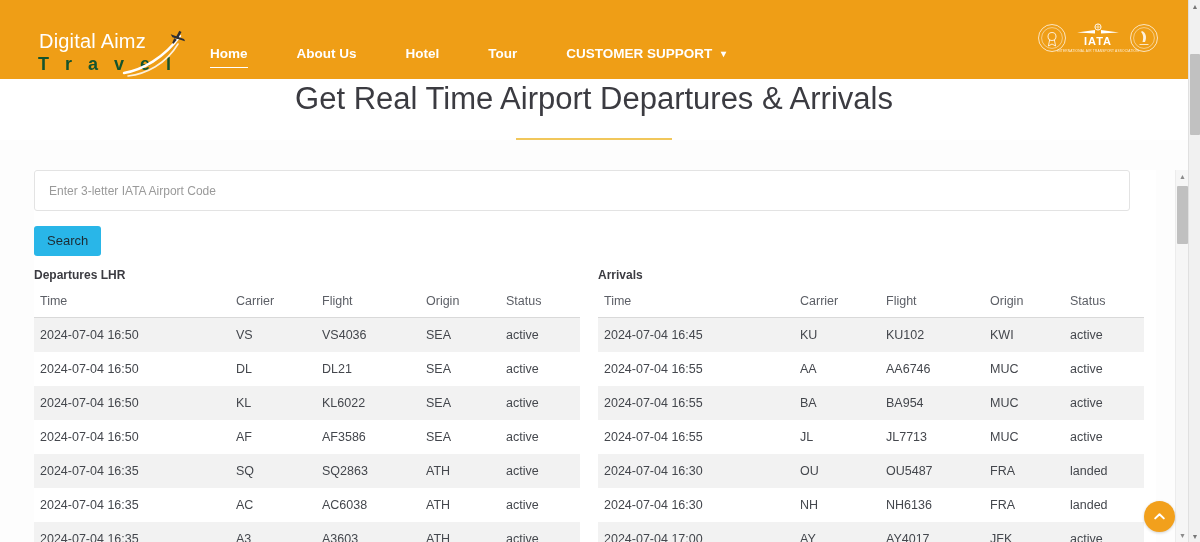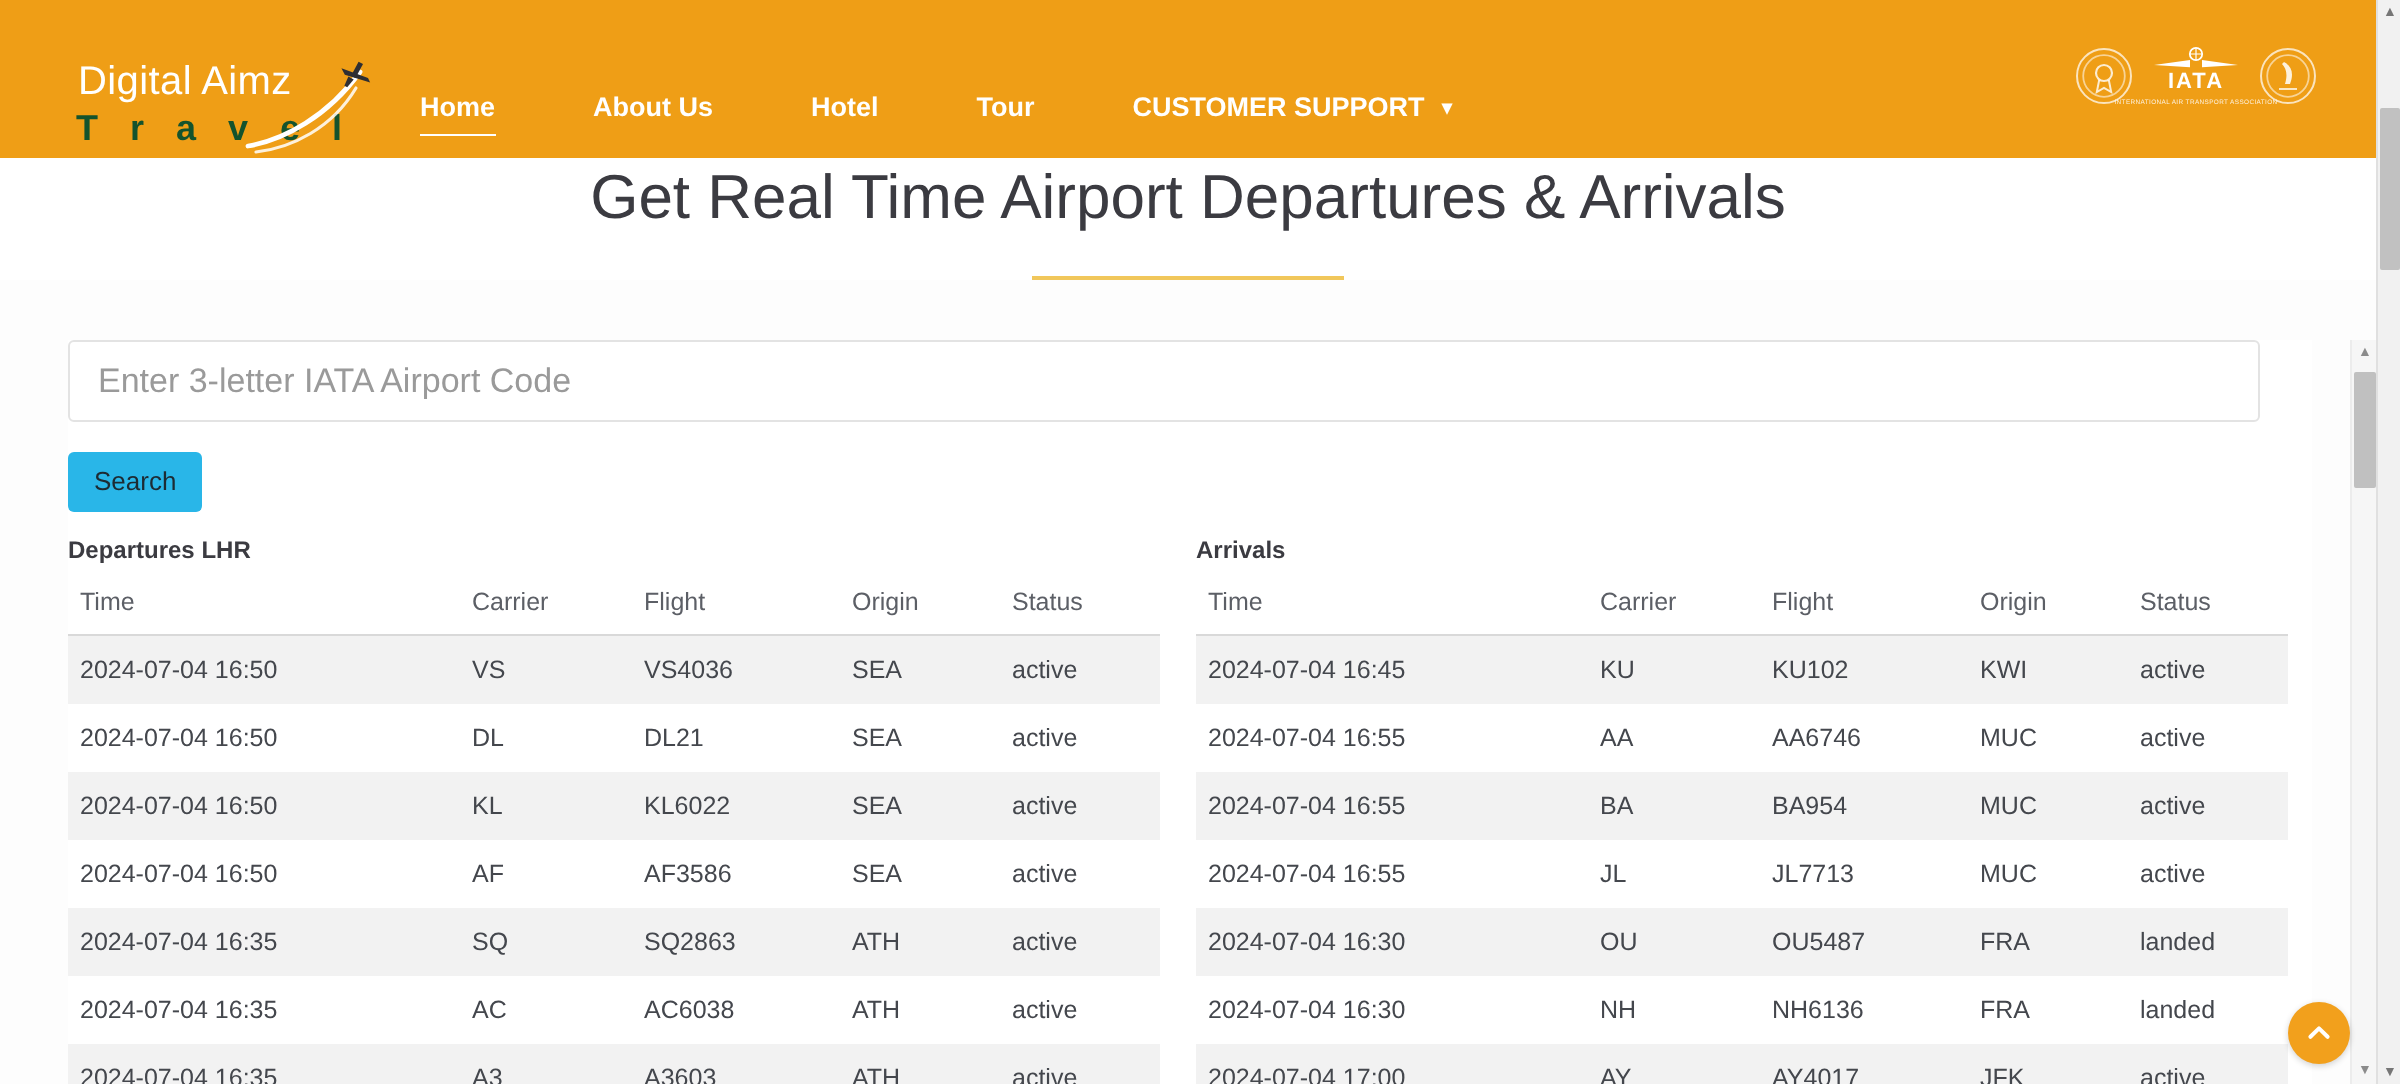--- a/index.html
+++ b/index.html
@@ -170,21 +170,21 @@
   }
 
   .search-row { padding: 0; }
   .search-input {
     display: block;
     width: 1096px;
     height: 41px;
     border: 1px solid #e3e3e3;
     border-radius: 3px;
     padding: 0 14px;
-    font-size: 17px;
+    font-size: 12px;
     font-family: "Liberation Sans", sans-serif;
     color: #333;
     background: #ffffff;
     outline: none;
   }
   .search-input::placeholder { color: #9a9a9a; }
 
   .search-button {
     margin-top: 15px;
     background: #29b6e8;

